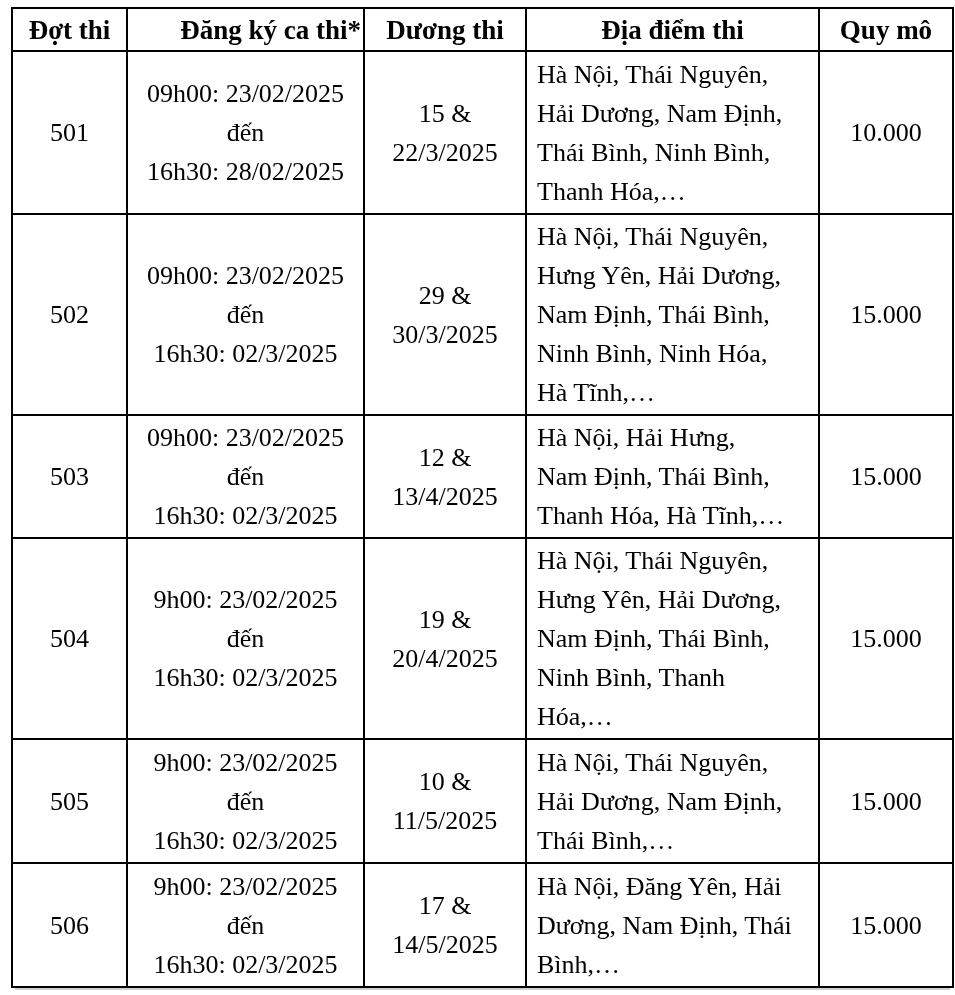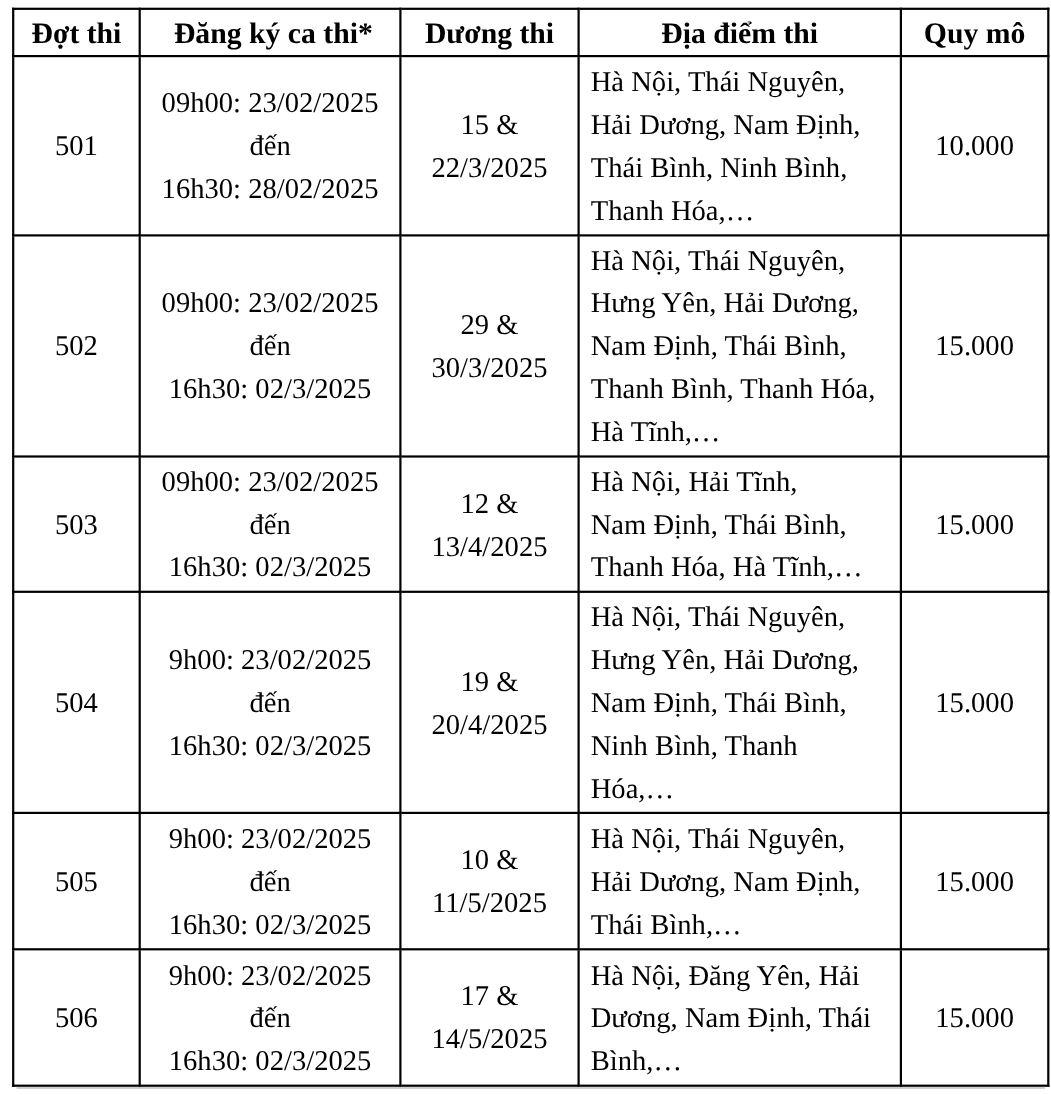--- a/index.html
+++ b/index.html
@@ -29,21 +29,21 @@
     font-size: 26px;
     overflow: hidden;
   }
   .exam-table th {
     font-weight: bold;
     font-size: 27px;
     line-height: 30px;
     padding: 2px 2px;
   }
   .th-center { text-align: center; }
-  .th-left { text-align: center; padding-left: 8px !important; }
+  .th-left { text-align: right; padding-left: 8px !important; }
   .c-center { text-align: center; }
   .c-center div { line-height: 39px; }
   .c-loc { text-align: left; padding: 2px 4px 2px 10px; }
   .c-loc div { line-height: 39px; white-space: nowrap; }
   .header-row { height: 43px; }
   .r1 { height: 163px; }
   .r2 { height: 200px; }
   .r3 { height: 122px; }
   .r4 { height: 200px; }
   .r5 { height: 124px; }
@@ -104,21 +104,21 @@
           <div>16h30: 02/3/2025</div>
         </td>
         <td class="c-center">
           <div>29 &amp;</div>
           <div>30/3/2025</div>
         </td>
         <td class="c-loc">
           <div>Hà Nội, Thái Nguyên,</div>
           <div>Hưng Yên, Hải Dương,</div>
           <div>Nam Định, Thái Bình,</div>
-          <div>Thanh Bình, Thanh Hóa,</div>
+          <div>Ninh Bình, Ninh Hóa,</div>
           <div>Hà Tĩnh,…</div>
         </td>
         <td class="c-center">
           <div>15.000</div>
         </td>
       </tr>
 
       <tr class="r3">
         <td class="c-center">
           <div>503</div>
@@ -126,21 +126,21 @@
         <td class="c-center">
           <div>09h00: 23/02/2025</div>
           <div>đến</div>
           <div>16h30: 02/3/2025</div>
         </td>
         <td class="c-center">
           <div>12 &amp;</div>
           <div>13/4/2025</div>
         </td>
         <td class="c-loc">
-          <div>Hà Nội, Hải Tĩnh,</div>
+          <div>Hà Nội, Hải Hưng,</div>
           <div>Nam Định, Thái Bình,</div>
           <div>Thanh Hóa, Hà Tĩnh,…</div>
         </td>
         <td class="c-center">
           <div>15.000</div>
         </td>
       </tr>
 
       <tr class="r4">
         <td class="c-center">

